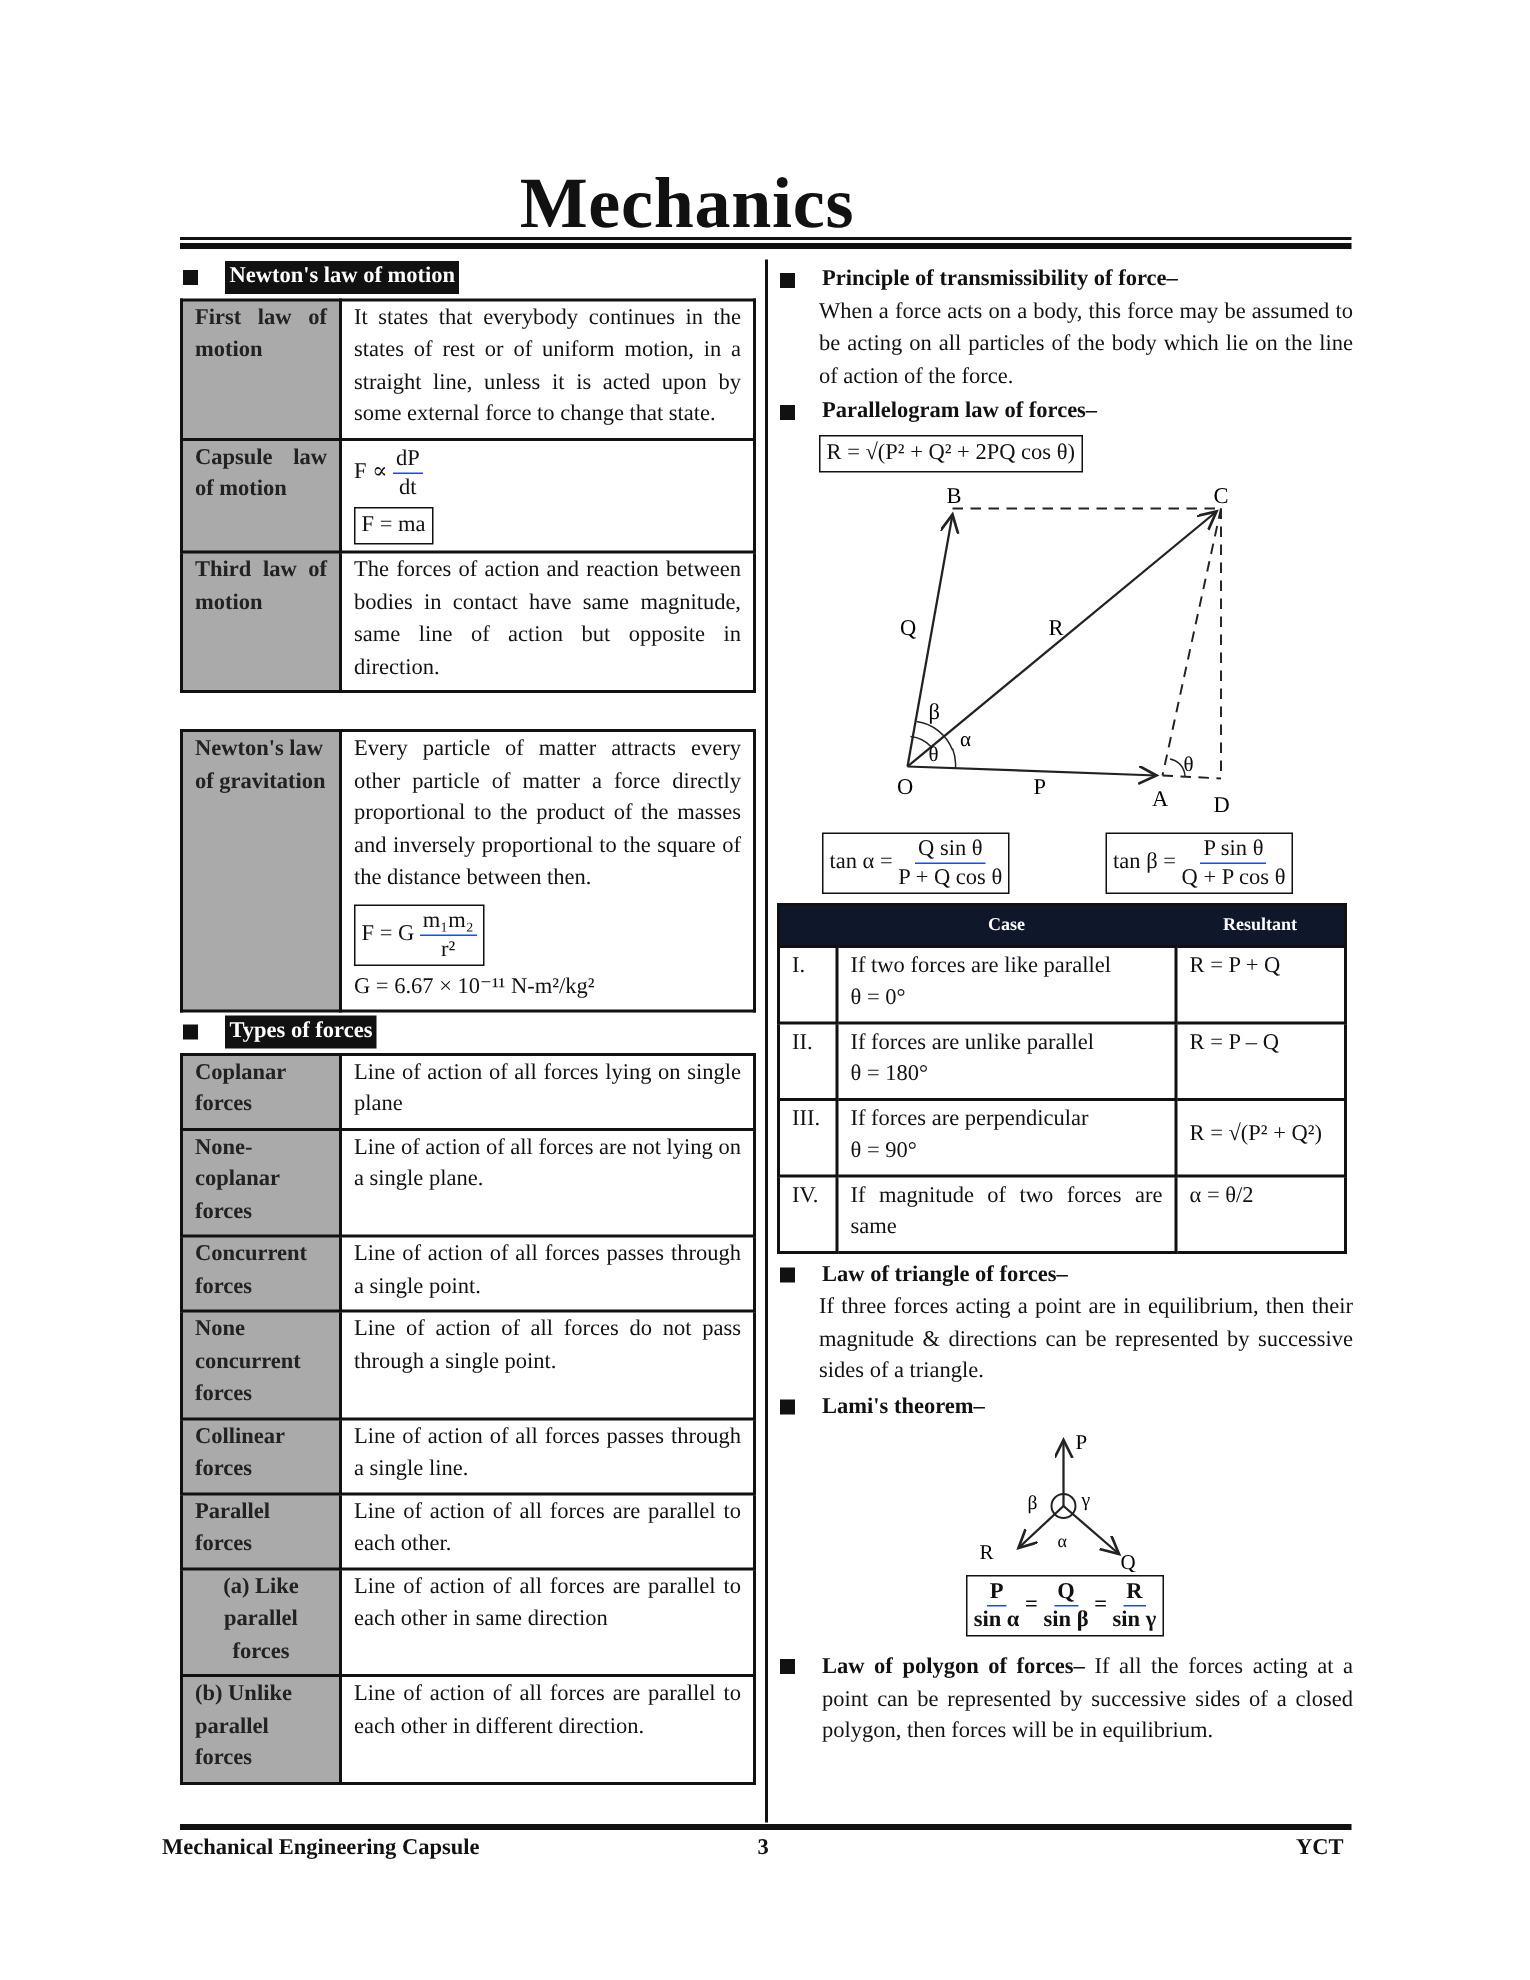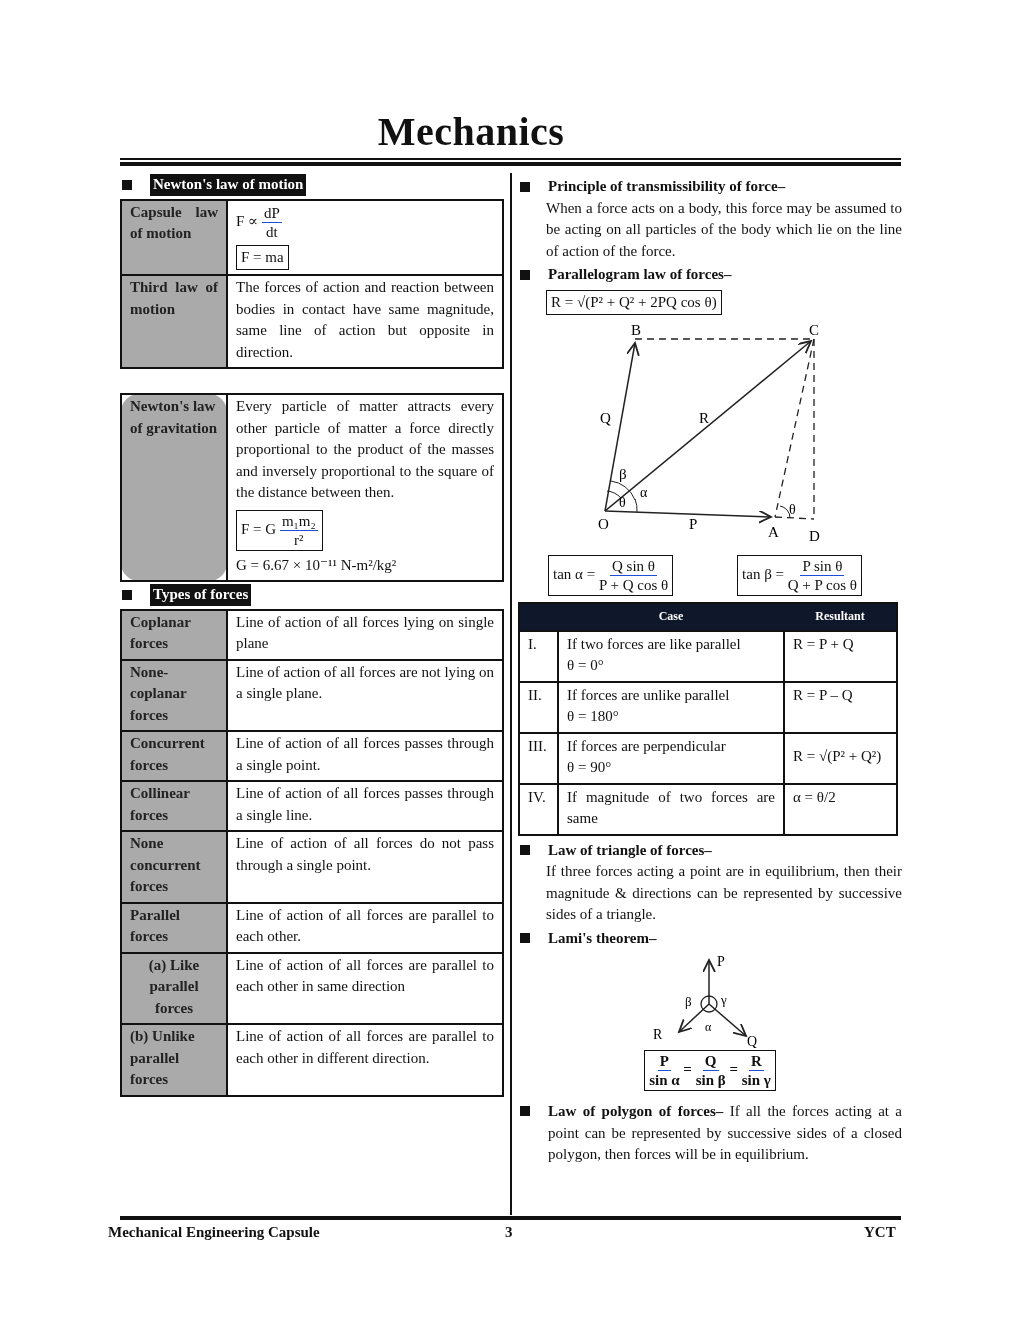--- a/index.html
+++ b/index.html
@@ -1,17 +1,17 @@
 <!DOCTYPE html>
 <html><head>
 <meta charset="utf-8">
 <style>
   html, body { margin:0; padding:0; background:#fff; }
   body { width:1020px; height:1320px; position:relative; font-family:"Liberation Serif", "DejaVu Serif", serif; color:#111; }
-  .title { position:absolute; left:0; top:108px; width:916px; text-align:center; font-weight:bold; font-size:40px; letter-spacing:0.5px;padding-left:13px; }
+  .title { position:absolute; left:0; top:108px; width:916px; text-align:center; font-weight:bold; font-size:48px; letter-spacing:0.5px; }
   .rule-thin { position:absolute; left:120px; width:781px; height:2px; background:#111; }
   .rule-thick { position:absolute; left:120px; width:781px; background:#111; }
   .col-div { position:absolute; left:510px; top:173px; width:2px; height:1042px; background:#111; }
   .col { position:absolute; font-size:15px; line-height:21.5px; }
   .left { left:120px; top:174px; width:382px; }
   .right { left:518px; top:176px; width:384px; }
   .sec-head { display:flex; align-items:center; margin-bottom:3px; }
   .bullet { width:10px; height:10px; background:#111; margin-right:18px; margin-left:2px; flex:none; }
   .hl { background:#111; color:#fff; font-weight:bold; padding:0 3px; font-size:15px; }
   table.def { border-collapse:collapse; width:384px; border:2px solid #111; }
@@ -36,20 +36,24 @@
 <div class="rule-thick" style="top:162px;height:4px;"></div>
 <div class="col-div"></div>
 
 <div class="col left">
   <div class="sec-head">
     <span class="bullet"></span>
     <span class="hl">Newton's law of motion</span>
   </div>
   <table class="def">
     <tbody>
+        <tr>
+      <td class="k">First law of motion</td>
+      <td class="v">It states that everybody continues in the states of rest or of uniform motion, in a straight line, unless it is acted upon by some external force to change that state.</td>
+    </tr>
     <tr>
       <td class="k">Capsule law of motion</td>
       <td class="v">
         <div style="margin:2px 0 4px 0;">
           <span>F ∝</span>
           <span class="frac">
                 <span class="n">dP</span>
                 <span>dt</span>
               </span>
         </div>
@@ -59,21 +63,21 @@
     <tr>
       <td class="k">Third law of motion</td>
       <td class="v">The forces of action and reaction between bodies in contact have same magnitude, same line of action but opposite in direction.</td>
     </tr>
   </tbody>
     </table>
 
   <table class="def" style="margin-top:24px;">
     <tbody>
         <tr>
-      <td class="k" style="text-align:left;border-radius:18px;">Newton's law of gravitation</td>
+      <td class="k" style="text-align:left;">Newton's law of gravitation</td>
       <td class="v">
         <div>Every particle of matter attracts every other particle of matter a force directly proportional to the product of the masses and inversely proportional to the square of the distance between then.</div>
         <div style="margin:6px 0 4px 0;">
           <span class="boxed">
             <span>F = G</span>
             <span class="frac">
                   <span class="n">m₁m₂</span>
                   <span>r²</span>
                 </span>
           </span>
@@ -96,26 +100,26 @@
         </tr>
     <tr>
           <td class="k" style="text-align:left;">None-coplanar forces</td>
           <td class="v">Line of action of all forces are not lying on a single plane.</td>
         </tr>
     <tr>
           <td class="k">Concurrent forces</td>
           <td class="v">Line of action of all forces passes through a single point.</td>
         </tr>
     <tr>
+          <td class="k" style="text-align:left;">None concurrent forces</td>
+          <td class="v">Line of action of all forces do not pass through a single point.</td>
+        </tr>
+    <tr>
           <td class="k">Collinear forces</td>
           <td class="v">Line of action of all forces passes through a single line.</td>
-        </tr>
-    <tr>
-          <td class="k" style="text-align:left;">None concurrent forces</td>
-          <td class="v">Line of action of all forces do not pass through a single point.</td>
         </tr>
     <tr>
           <td class="k">Parallel forces</td>
           <td class="v">Line of action of all forces are parallel to each other.</td>
         </tr>
     <tr>
           <td class="k" style="text-align:center;">(a) Like parallel forces</td>
           <td class="v">Line of action of all forces are parallel to each other in same direction</td>
         </tr>
     <tr>

